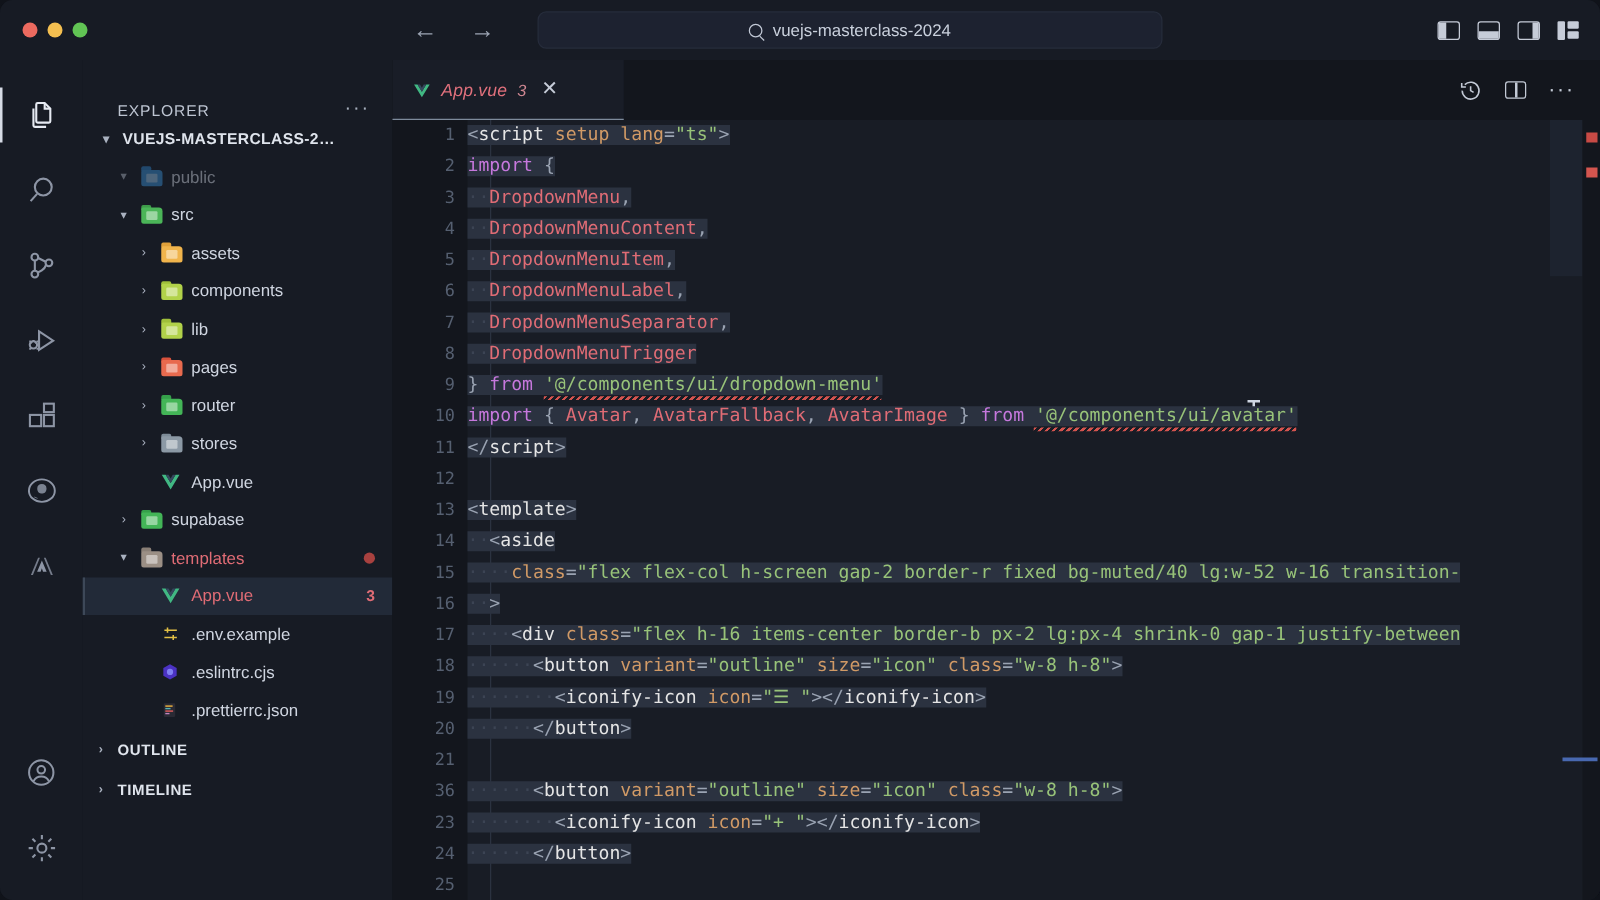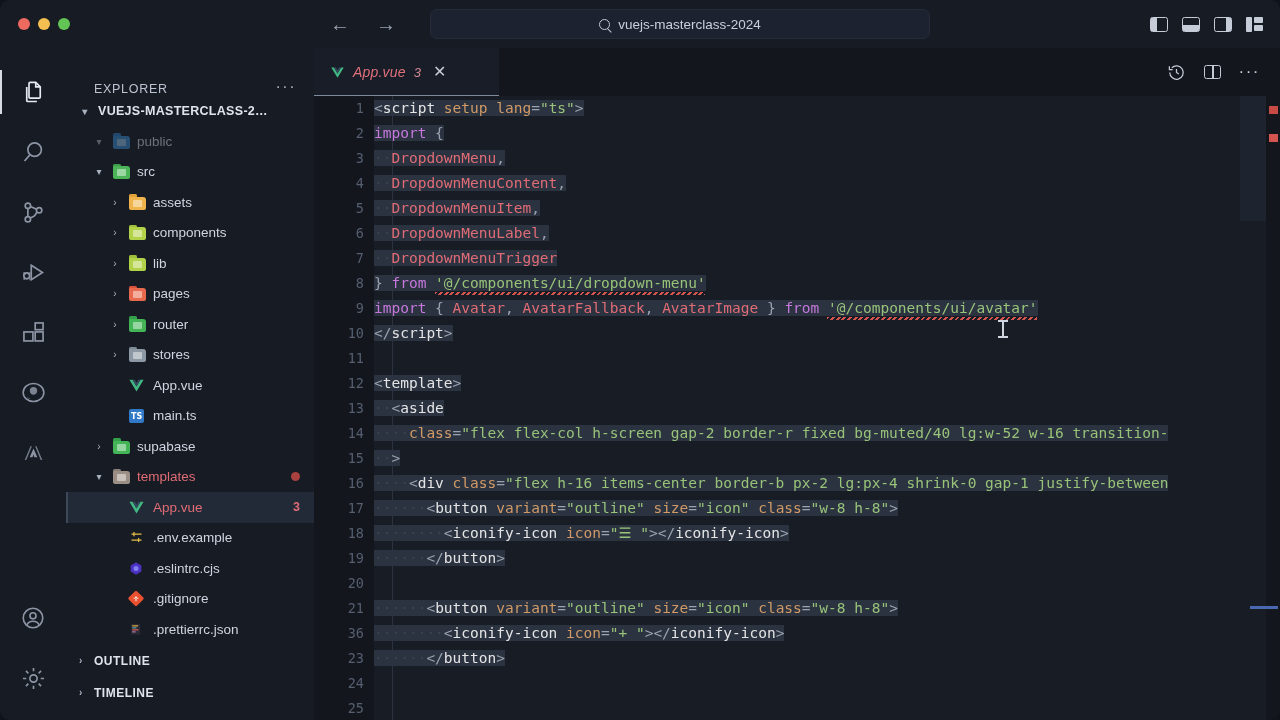--- a/index.html
+++ b/index.html
@@ -410,28 +410,20 @@
           <span class="label">stores</span>
         </div>
         <div class="row" style="padding-left: 42px;">
           <span class="chev"></span>
           <span class="ficon"><svg viewBox="0 0 24 20" width="17" height="15" style="margin-top:1px">
               <path d="M2 2h4.4L12 11.4 17.6 2H22L12 18.5z" fill="#41b883"></path>
               <path d="M6.4 2h3.2L12 6.2 14.4 2h3.2L12 11.4z" fill="#35495e"></path>
             </svg></span>
           <span class="label">App.vue</span>
         </div>
-        <div class="row" style="padding-left: 42px;">
-          <span class="chev"></span>
-          <span class="ficon">
-            <span style="position:absolute;left:1px;top:2px;width:15px;height:14px;background:#3178c6;border-radius:2px"></span>
-            <span style="position:absolute;left:3px;top:5px;font:bold 8px 'DejaVu Sans',sans-serif;color:#fff">TS</span>
-          </span>
-          <span class="label">main.ts</span>
-        </div>
         <div class="row" style="padding-left: 26px;">
           <span class="chev">›</span>
           <span class="ficon">
             <span class="folder-tab" style="background:#35a04a"></span>
             <span class="folder-base" style="background:#43b557"></span>
             <span style="position:absolute;left:5px;top:6px;width:9px;height:7px;background:rgba(255,255,255,.45);border-radius:1px"></span>
           </span>
           <span class="label">supabase</span>
         </div>
         <div class="row" style="padding-left: 26px;">
@@ -460,28 +452,20 @@
             </svg></span>
           <span class="label">.env.example</span>
         </div>
         <div class="row" style="padding-left: 42px;">
           <span class="chev"></span>
           <span class="ficon"><svg viewBox="0 0 18 18" width="16" height="15" style="margin-top:1px">
               <path d="M9 1.6 15.4 5.3v7.4L9 16.4 2.6 12.7V5.3z" fill="#4b32c3"></path>
               <circle cx="9" cy="9" r="3" fill="#8080f2"></circle>
             </svg></span>
           <span class="label">.eslintrc.cjs</span>
-        </div>
-        <div class="row" style="padding-left: 42px;">
-          <span class="chev"></span>
-          <span class="ficon"><svg viewBox="0 0 18 18" width="16" height="15" style="margin-top:1px">
-              <rect x="2" y="2" width="14" height="14" rx="2" transform="rotate(45 9 9)" fill="#e8502f"></rect>
-              <path d="M6.5 9.3 9 6.8l2.6 2.6M9 7.3v5" stroke="#fff" stroke-width="1.2" fill="none"></path>
-            </svg></span>
-          <span class="label">.gitignore</span>
         </div>
         <div class="row" style="padding-left: 42px;">
           <span class="chev"></span>
           <span class="ficon"><svg viewBox="0 0 18 18" width="16" height="15" style="margin-top:1px">
               <rect x="3" y="2" width="11" height="13" rx="1" fill="#2a2a34"></rect>
               <rect x="4.5" y="4" width="7" height="1.3" fill="#f7b93e"></rect>
               <rect x="4.5" y="6.4" width="5" height="1.3" fill="#56b3b4"></rect>
               <rect x="4.5" y="8.8" width="7.5" height="1.3" fill="#ea5e5e"></rect>
               <rect x="4.5" y="11.2" width="4" height="1.3" fill="#bf85bf"></rect>
             </svg></span>
@@ -556,20 +540,21 @@
         <div class="indentguide" style="left:18px"></div>
         <div class="cursor-mouse">
             <i></i>
           </div>
       <div class="line"><span class="seg"><span class="t-punc">&lt;</span><span class="t-tag">script</span><span class="t-attr"> setup</span><span class="t-attr"> lang</span><span class="t-punc">=</span><span class="t-str">"ts"</span><span class="t-punc">&gt;</span></span></div>
           <div class="line"><span class="seg"><span class="t-kw">import</span><span class="t-punc"> {</span></span></div>
           <div class="line"><span class="seg"><span class="ws">··</span><span class="t-var">DropdownMenu</span><span class="t-punc">,</span></span></div>
           <div class="line"><span class="seg"><span class="ws">··</span><span class="t-var">DropdownMenuContent</span><span class="t-punc">,</span></span></div>
           <div class="line"><span class="seg"><span class="ws">··</span><span class="t-var">DropdownMenuItem</span><span class="t-punc">,</span></span></div>
           <div class="line"><span class="seg"><span class="ws">··</span><span class="t-var">DropdownMenuLabel</span><span class="t-punc">,</span></span></div>
+          <div class="line"><span class="seg"><span class="ws">··</span><span class="t-var">DropdownMenuSeparator</span><span class="t-punc">,</span></span></div>
           <div class="line"><span class="seg"><span class="ws">··</span><span class="t-var">DropdownMenuTrigger</span></span></div>
           <div class="line"><span class="seg"><span class="t-punc">}</span><span class="t-kw"> from</span><span class="t-str"> '@/components/ui/dropdown-menu'</span></span><span class="squig" style="left: 61.04px; width: 270.32px;"></span></div>
           <div class="line"><span class="seg"><span class="t-kw">import</span><span class="t-punc"> { </span><span class="t-var">Avatar</span><span class="t-punc">, </span><span class="t-var">AvatarFallback</span><span class="t-punc">, </span><span class="t-var">AvatarImage</span><span class="t-punc"> } </span><span class="t-kw">from</span><span class="t-str"> '@/components/ui/avatar'</span></span><span class="squig" style="left: 453.44px; width: 209.28px;"></span></div>
           <div class="line"><span class="seg"><span class="t-punc">&lt;/</span><span class="t-tag">script</span><span class="t-punc">&gt;</span></span></div>
           <div class="line"><span></span></div>
           <div class="line"><span class="seg"><span class="t-punc">&lt;</span><span class="t-tag">template</span><span class="t-punc">&gt;</span></span></div>
           <div class="line"><span class="seg"><span class="ws">··</span><span class="t-punc">&lt;</span><span class="t-tag">aside</span></span></div>
           <div class="line"><span class="seg"><span class="ws">····</span><span class="t-attr">class</span><span class="t-punc">=</span><span class="t-str">"flex flex-col h-screen gap-2 border-r fixed bg-muted/40 lg:w-52 w-16 transition-</span></span></div>
           <div class="line"><span class="seg"><span class="ws">··</span><span class="t-punc">&gt;</span></span></div>
           <div class="line"><span class="seg"><span class="ws">····</span><span class="t-punc">&lt;</span><span class="t-tag">div</span><span class="t-attr"> class</span><span class="t-punc">=</span><span class="t-str">"flex h-16 items-center border-b px-2 lg:px-4 shrink-0 gap-1 justify-between</span></span></div>

